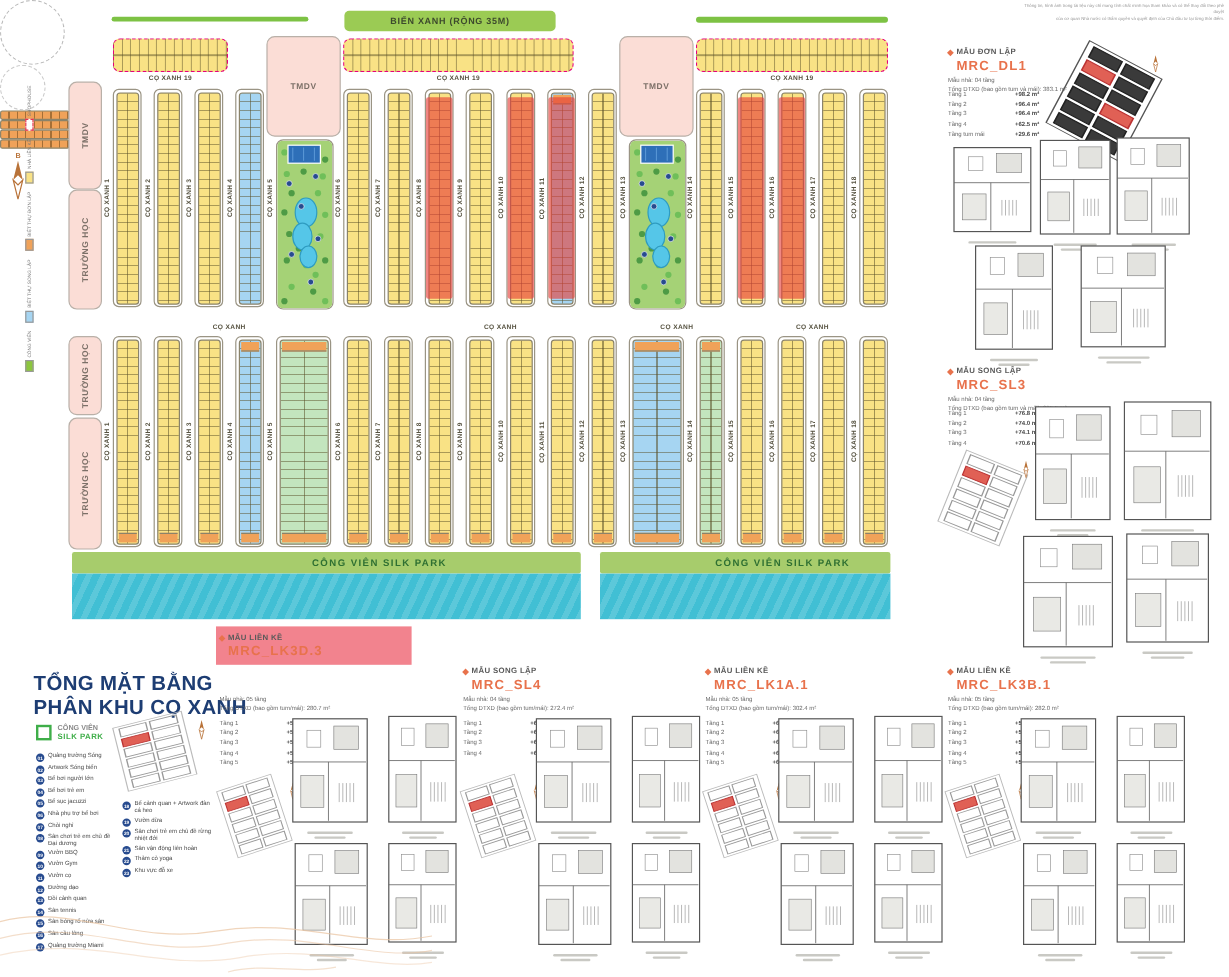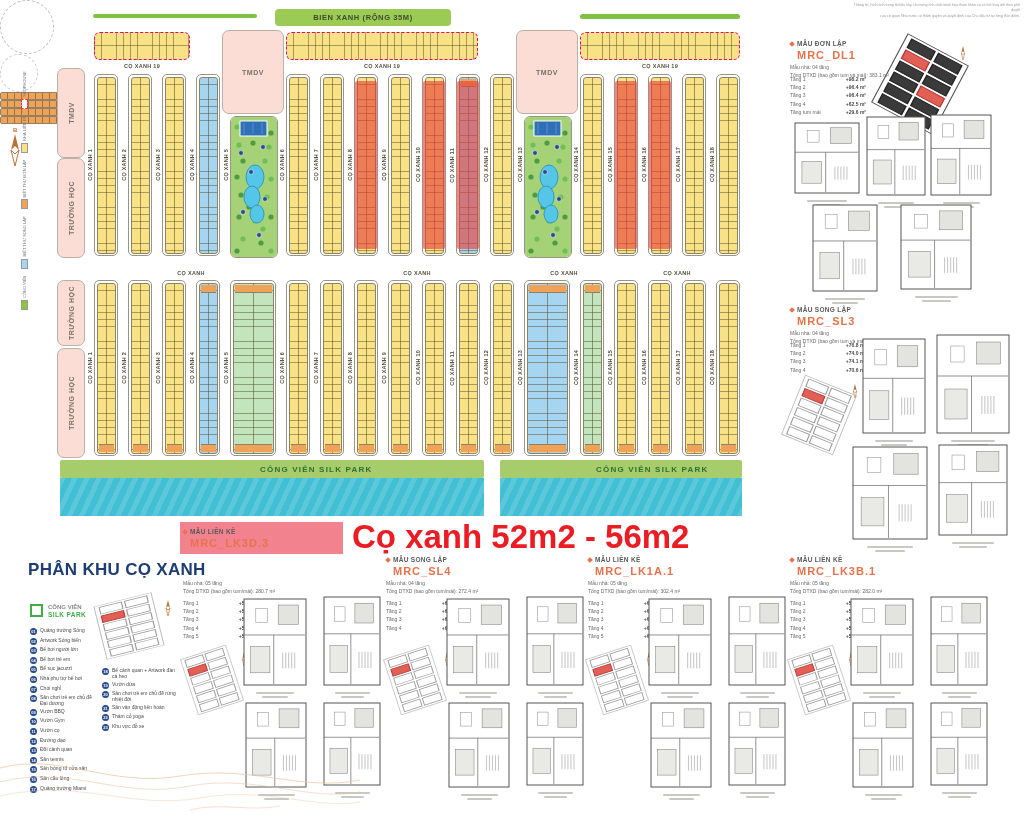--- a/index.html
+++ b/index.html
@@ -68,21 +68,21 @@
 <body>
 
 <div class="stage">
   <div class="disc">
     <div>Thông tin, hình ảnh trong tài liệu này chỉ mang tính chất minh họa tham khảo và có thể thay đổi theo phê duyệt</div>
     <div>của cơ quan Nhà nước có thẩm quyền và quyết định của Chủ đầu tư tại từng thời điểm.</div>
   </div>
 
   <div class="abs" id="siteMap" style="left:0;top:0;width:780px;height:520px;">
       <div class="greenline" style="left: 93px; top: 14px; width: 164px; height: 4px;"></div>
-      <div class="beachbar" style="left: 275px; top: 9px; width: 176px; height: 17px;">BIỂN XANH (RỘNG 35M)</div>
+      <div class="beachbar" style="left: 287px; top: 9px; width: 176px; height: 17px;">BIỂN XANH (RỘNG 35M)</div>
       <div class="greenline" style="left: 580px; top: 14px; width: 160px; height: 5px;"></div>
       <div style="left: 598px; top: -26px; width: 52px; height: 52px; border: 1px dashed rgb(187, 187, 187); border-radius: 50%;"></div>
       <div style="left: 606px; top: -18px; width: 36px; height: 36px; border: 1px dashed rgb(204, 204, 204); border-radius: 50%;"></div>
       <div class="hcells" style="left: 94px; top: 32px; width: 96px; height: 28px;"></div>
       <div class="bandlbl" style="left: 102px; top: 63px; width: 80px;">CỌ XANH 19</div>
       <div class="hcells" style="left: 286px; top: 32px; width: 192px; height: 28px;"></div>
       <div class="bandlbl" style="left: 342px; top: 63px; width: 80px;">CỌ XANH 19</div>
       <div class="hcells" style="left: 580px; top: 32px; width: 160px; height: 28px;"></div>
       <div class="bandlbl" style="left: 620px; top: 63px; width: 80px;">CỌ XANH 19</div>
       <div class="pinkblk" style="left: 57px; top: 68px; width: 26px; height: 88px;">
@@ -455,23 +455,23 @@
       </div>
       <div class="water" style="left: 500px; top: 478px; width: 242px; height: 38px;"></div>
       <div style="left: 4px; top: 454px; width: 30px; height: 44px;"><svg width="30" height="44" viewBox="0 0 30 44">
  <text x="13" y="8" font-size="6" fill="#B97339" font-weight="bold">B</text>
  <polygon points="15,10 19,26 15,22 11,26" fill="#B97339"></polygon>
  <polygon points="15,42 19,26 15,30 11,26" fill="#fff" stroke="#B97339" stroke-width="1"></polygon>
 </svg></div>
     </div>
 
   <div class="banner-swatch" style="left:180px;top:522px;width:163px;height:32px;"></div>
-  <div class="banner-text" style="left:352px;top:518px;">Cọ xanh 52m2 - 56m2</div>
 
   <div class="lg-title" style="left:28px;top:560px;">
+    <div>TỔNG MẶT BẰNG</div>
     <div>PHÂN KHU CỌ XANH</div>
   </div>
   <div class="abs" style="left:30px;top:604px;display:flex;gap:5px;">
     <div style="width:13px;height:13px;border:2.5px solid #3FAE49;box-sizing:border-box;background:#fff;"></div>
     <div style="line-height:1.15;">
       <div style="font-size:6px;color:#8a8a8a;font-weight:bold;">CÔNG VIÊN</div>
       <div style="font-size:6.5px;color:#3FAE49;font-weight:bold;letter-spacing:.4px;">SILK PARK</div>
     </div>
   </div>
   <div class="abs" id="legendLeft" style="left:30px;top:628px;width:66px;">

